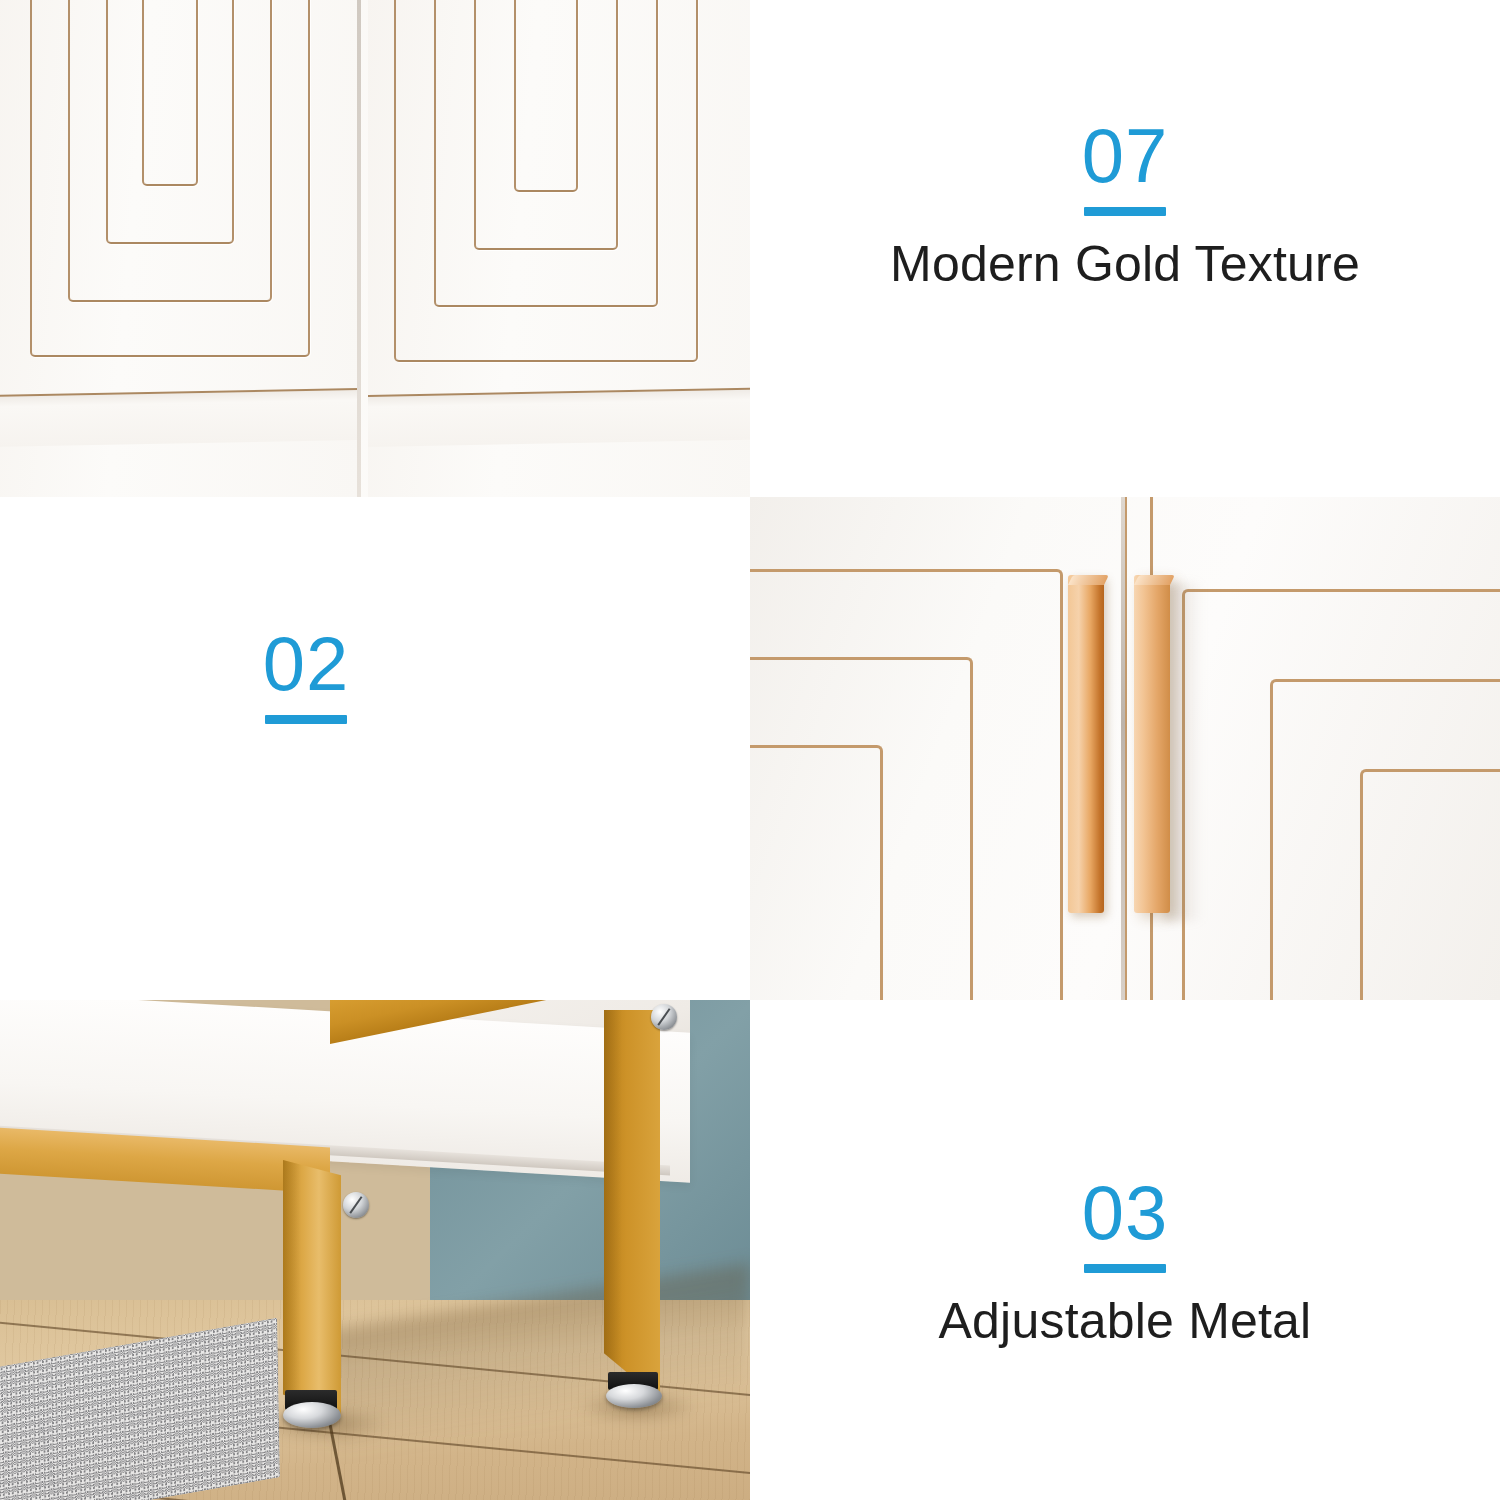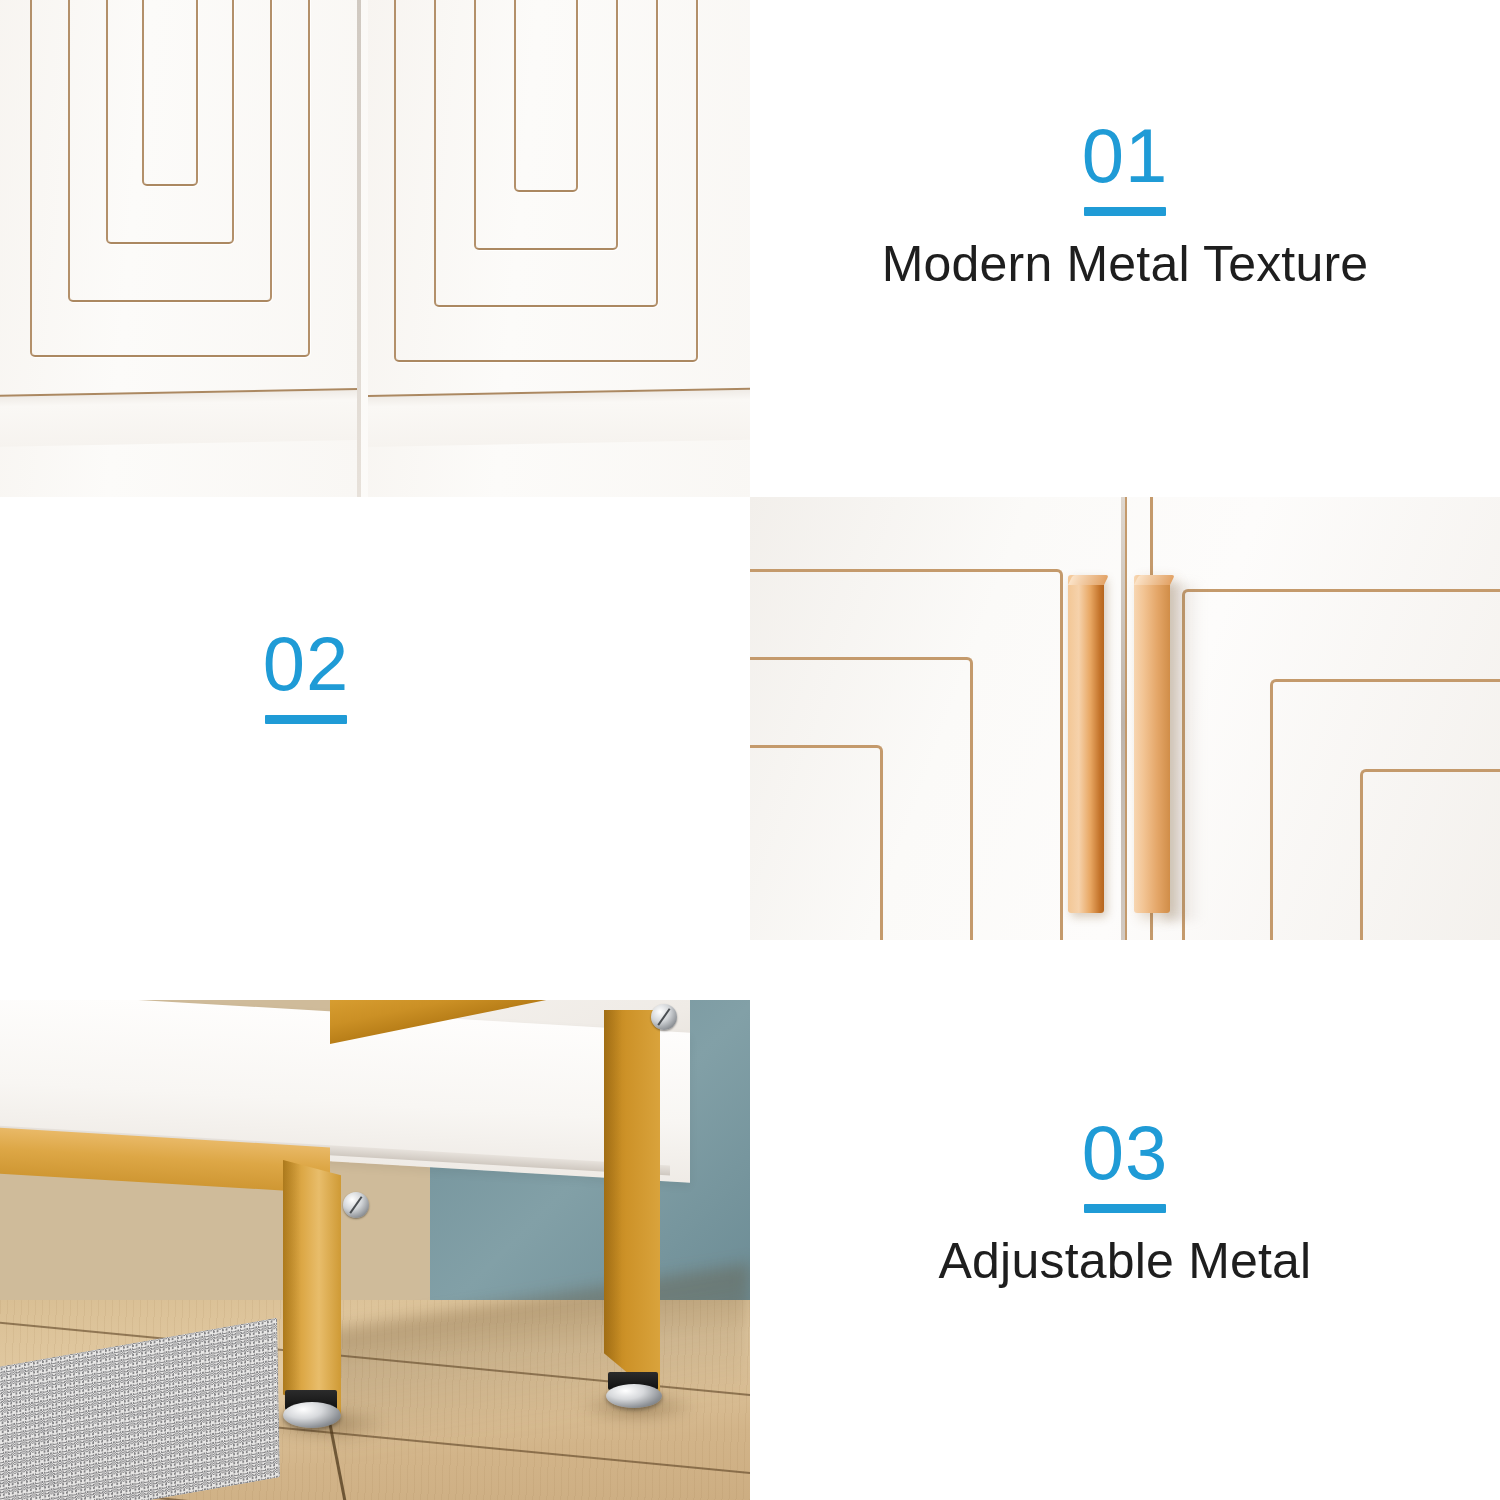--- a/index.html
+++ b/index.html
@@ -15,21 +15,21 @@
     overflow:hidden;
   }
 
   
   .quad{position:absolute;overflow:hidden;}
   .q-tl{left:0;top:0;width:750px;height:497px;}
   .q-tr{left:750px;top:0;width:750px;height:497px;background:#ffffff;}
   .q-ml{left:0;top:497px;width:612px;height:503px;background:#ffffff;}
   .q-mr{left:750px;top:497px;width:750px;height:503px;}
   .q-bl{left:0;top:1000px;width:750px;height:500px;}
-  .q-br{left:750px;top:940px;width:750px;height:500px;background:#ffffff;text-decoration:underline;}
+  .q-br{left:750px;top:1000px;width:750px;height:500px;background:#ffffff;text-decoration:underline;}
 
   
   .caption{
     position:absolute;
     left:0;right:0;
     text-align:center;
   }
   .num-wrap{
     display:inline-block;
     position:relative;
@@ -295,24 +295,24 @@
         <div class="door-rail r2"></div>
       </div>
 
       <div class="door-seam"></div>
     </div>
   </div>
 
   <div class="quad q-tr">
     <div class="caption" style="top:118px;">
       <span class="num-wrap">
-        <span class="num">01</span>
+        <span class="num">07</span>
         <span class="num-rule"></span>
       </span>
-      <div class="title">Modern Metal Texture</div>
+      <div class="title">Modern Gold Texture</div>
     </div>
   </div>
 
   <div class="quad q-ml">
     <div class="caption" style="top:129px;">
       <span class="num-wrap">
         <span class="num">02</span>
         <span class="num-rule"></span>
       </span>
     </div>

